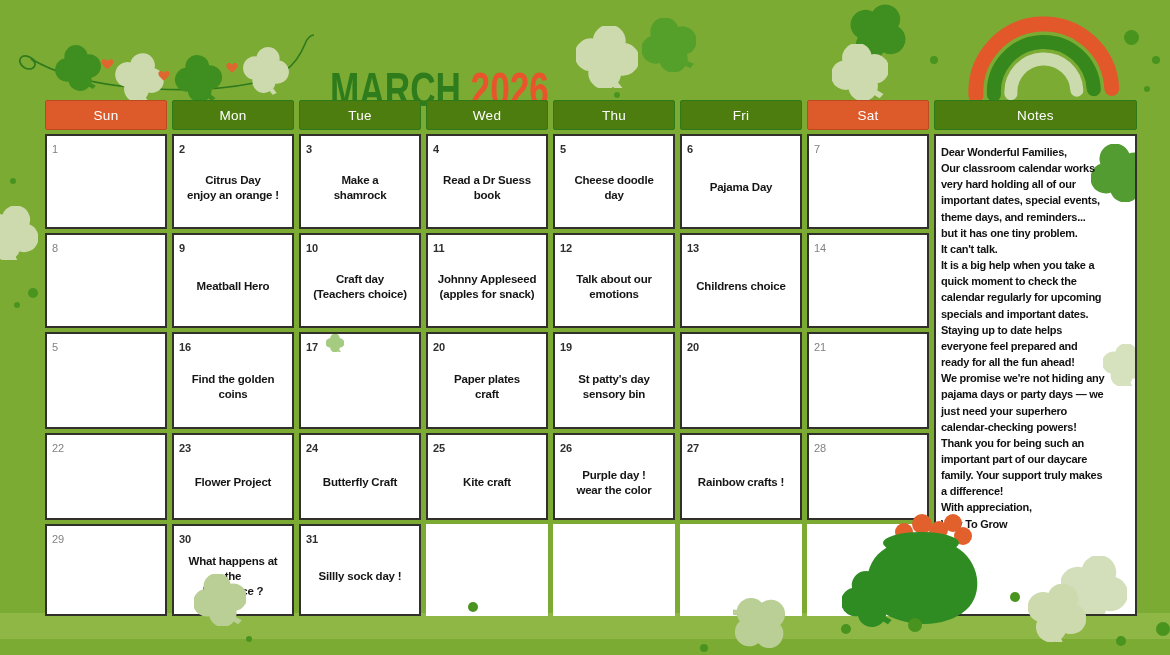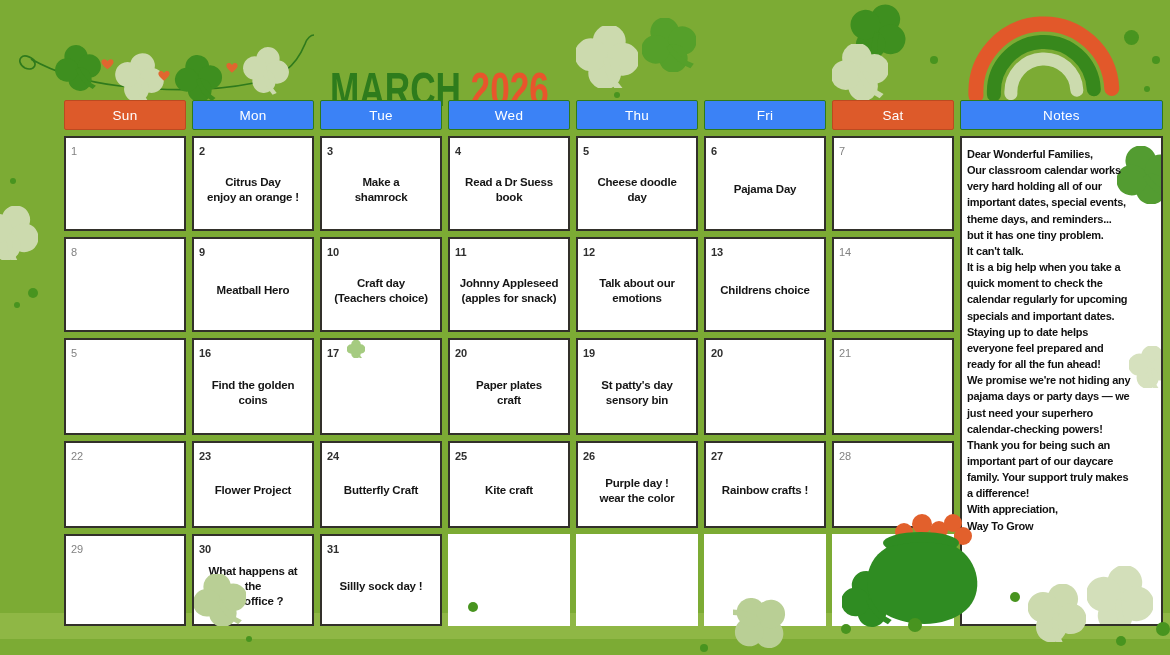--- a/index.html
+++ b/index.html
@@ -9,26 +9,26 @@
     font-family:"Liberation Sans",sans-serif;
   }
   .band-bottom{position:absolute;left:0;top:613px;width:1170px;height:26px;
     background:#a2c455;opacity:.5;}
   
   .title{position:absolute;left:330px;top:34px;font-weight:bold;font-size:44px;
     letter-spacing:0px;transform:scale(.8,1.08);transform-origin:left top;white-space:nowrap;}
   .title .month{color:#2e7c1c;}
   .title .year{color:#e8552c;margin-left:12px;}
   
-  .calendar{position:absolute;left:64px;top:100px;display:grid;
+  .calendar{position:absolute;left:45px;top:100px;display:grid;
     grid-template-columns:repeat(7,122px) 203px;
     grid-template-rows:30px 95px 95px 97px 87px 92px;
-    column-gap:5px;row-gap:4px;gap:6px;}
+    column-gap:5px;row-gap:4px;}
   .hdr{display:flex;align-items:center;justify-content:center;color:#fff;
-    font-size:13.5px;background:#3b82f6;border:1px solid #2f7a18;border-radius:2px;
+    font-size:13.5px;background:#4d7c0f;border:1px solid #2f7a18;border-radius:2px;
     letter-spacing:.3px;}
   .hdr.orange{background:#dd5a2a;border-color:#bb4a20;}
   .cell{background:#fff;border:2px solid #32302a;padding:3px 5px 4px 5px;
     display:flex;flex-direction:column;position:relative;box-sizing:border-box;}
   .cell.plain{border-color:#fff;}
   .daterow{height:14px;position:relative;}
   .date{font-size:11px;font-weight:bold;color:#2f2f2f;line-height:12px;}
   .cell.weekend .date{color:#828282;font-weight:normal;}
   .event{flex:1;display:flex;align-items:center;justify-content:center;
     text-align:center;font-weight:bold;font-size:11.5px;line-height:1.32;

